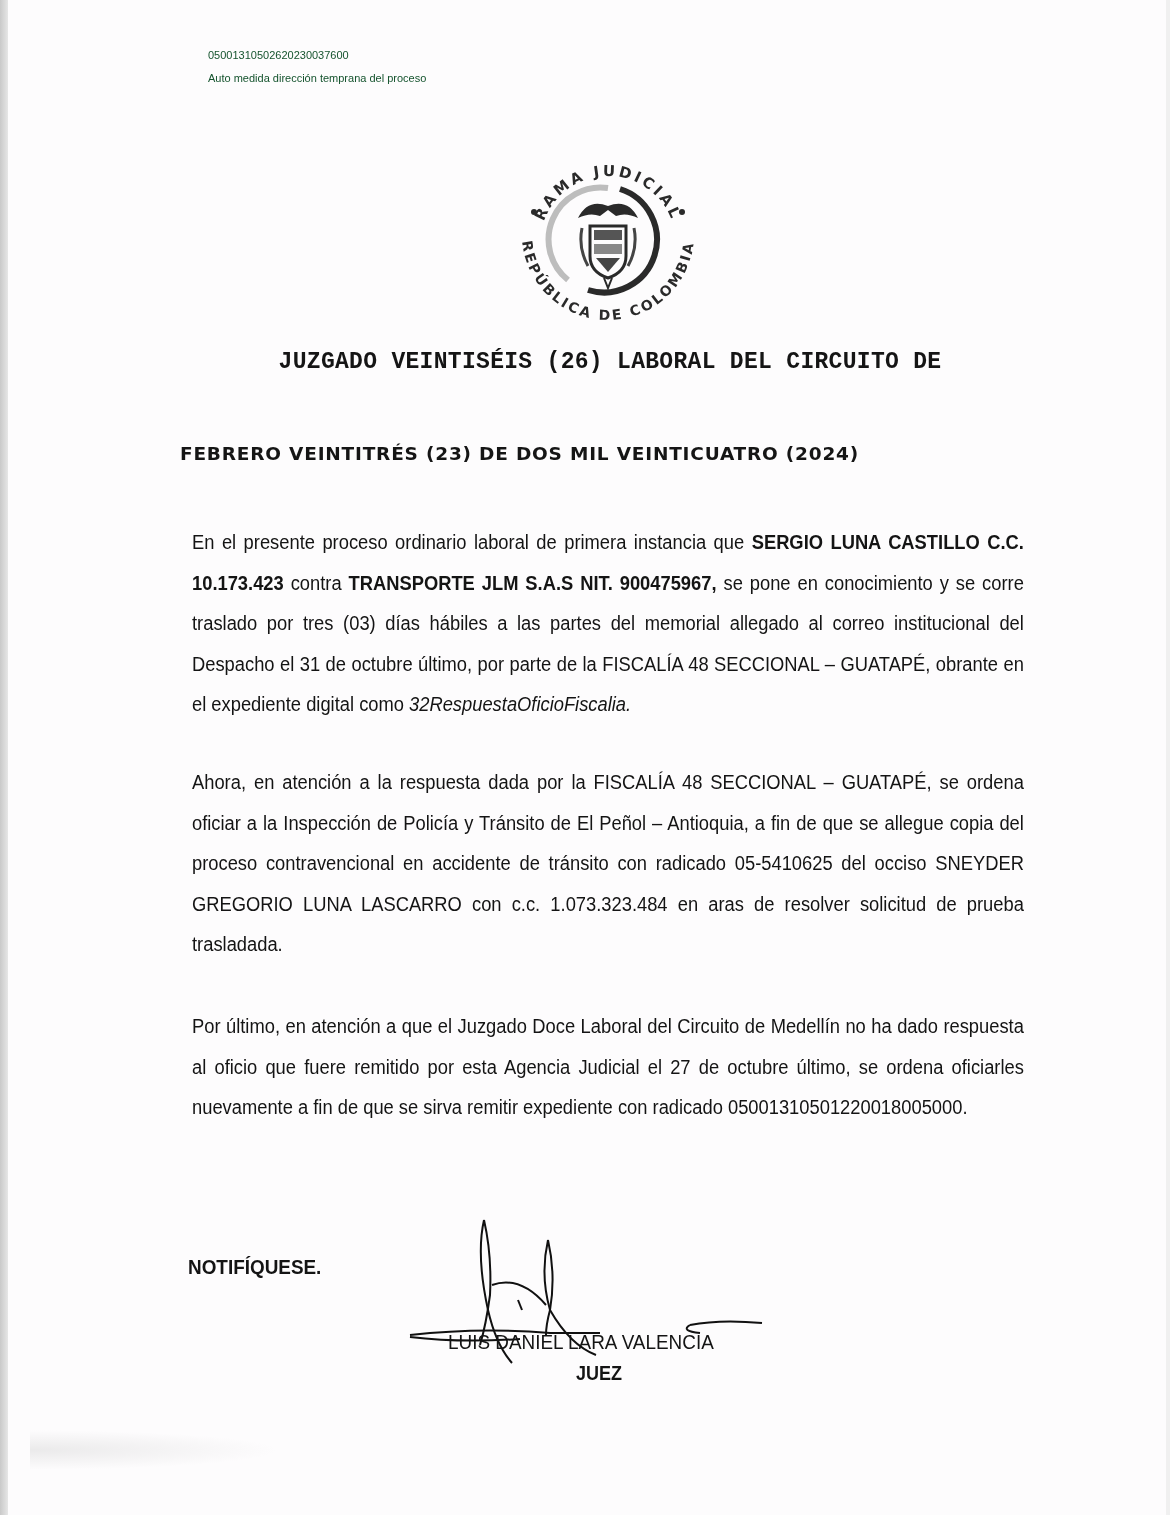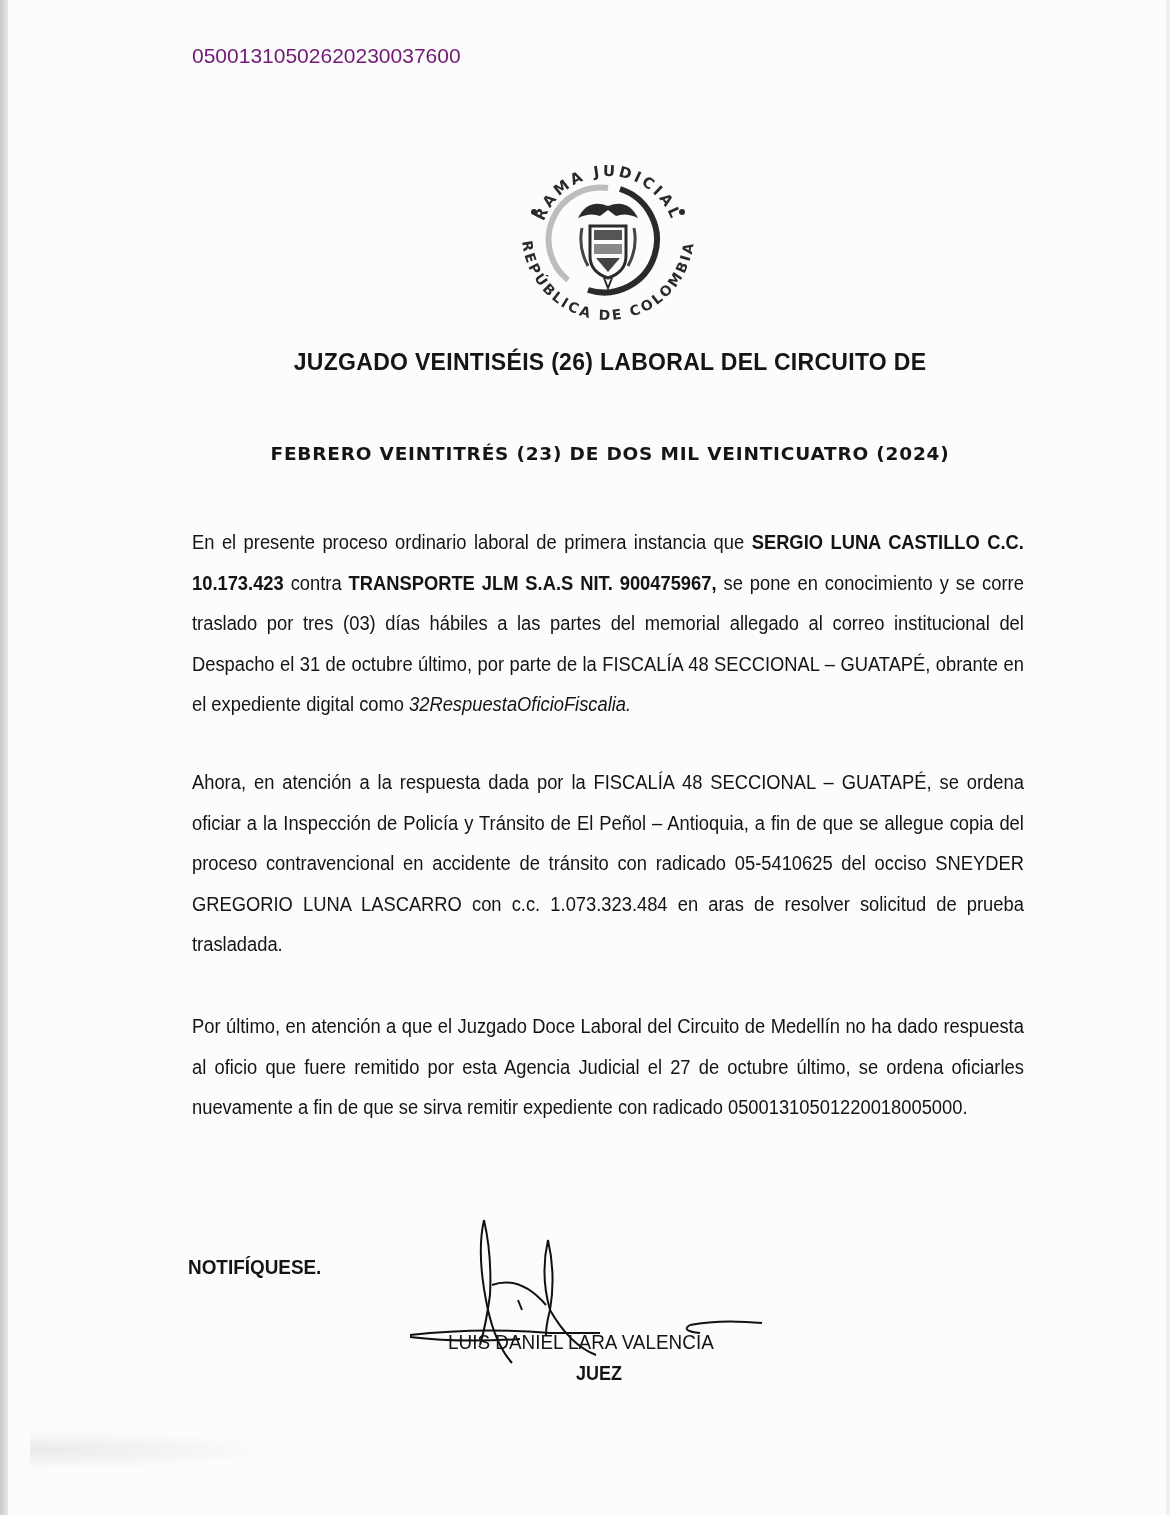--- a/index.html
+++ b/index.html
@@ -14,33 +14,33 @@
       background: linear-gradient(to right, #c9c9c9, #e6e6e6);
     }
     .right-edge {
       position: absolute; right: 0; top: 0; width: 4px; height: 1515px;
       background: #f0f0f0;
     }
     .page {
       position: absolute; left: 8px; top: 0; width: 1158px; height: 1515px;
       background: #fdfcfd;
     }
-    .header-meta { position: absolute; left: 192px; top: 44px; font-size: 21px; line-height: 23px; color: #701a75; }
+    .header-meta { position: absolute; left: 208px; top: 44px; font-size: 11px; line-height: 23px; color: #14532d; }
     .header-meta div { white-space: nowrap; }
 
     .seal { position: absolute; left: 508px; top: 148px; width: 200px; height: 185px; }
 
     .court-title {
       position: absolute; left: 180px; top: 345px; width: 860px;
-      text-align: center; font-family: Liberation Sans, sans-serif; font-weight: bold;
+      text-align: center; font-family: Liberation Mono, monospace; font-weight: bold;
       font-size: 23px; line-height: 34px; letter-spacing: 0.3px; color: #151515;
     }
     .date-line {
       position: absolute; left: 180px; top: 443px; width: 860px;
-      text-align: center; font-family: "DejaVu Sans", sans-serif; font-weight: bold;
+      text-align: left; font-family: "DejaVu Sans", sans-serif; font-weight: bold;
       font-size: 18.5px; letter-spacing: 0.8px; color: #151515;
     }
     .para {
       position: absolute; left: 192px; width: 832px;
       font-size: 19.5px; line-height: 40.5px; text-align: justify; color: #141414;
       transform: scaleX(0.94); transform-origin: left top;
     }
     .para b { font-weight: bold; }
     .para i { font-style: italic; }
     #p1 { top: 522px; width: 885px; }
@@ -66,20 +66,21 @@
 </head>
 <body>
 
 <div class="left-edge"></div>
 <div class="right-edge"></div>
 
 <div class="page"></div>
 
 <div class="header-meta">
   <div>05001310502620230037600</div>
+  <div>Auto medida dirección temprana del proceso</div>
 </div>
 
 <svg class="seal" viewBox="0 0 200 185">
   <defs>
     <path id="topArc" d="M 32 96 A 68 68 0 0 1 168 96"></path>
     <path id="botArc" d="M 14 86 A 86 86 0 0 0 186 86"></path>
   </defs>
   <text font-family="DejaVu Sans, sans-serif" font-size="15" font-weight="bold" fill="#2a2a2a" letter-spacing="3">
     <textPath href="#topArc" startOffset="50%" text-anchor="middle">RAMA JUDICIAL</textPath>
   </text>

